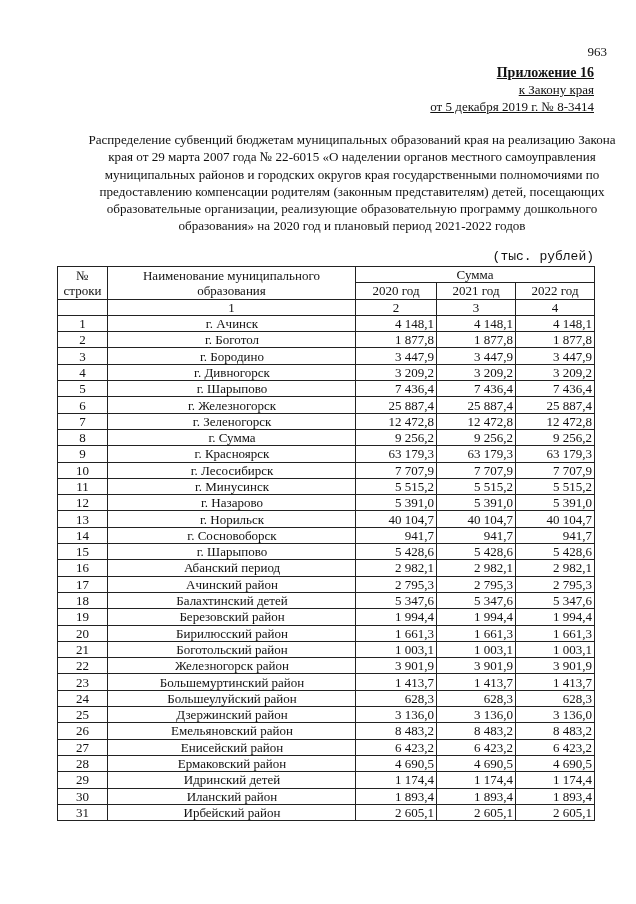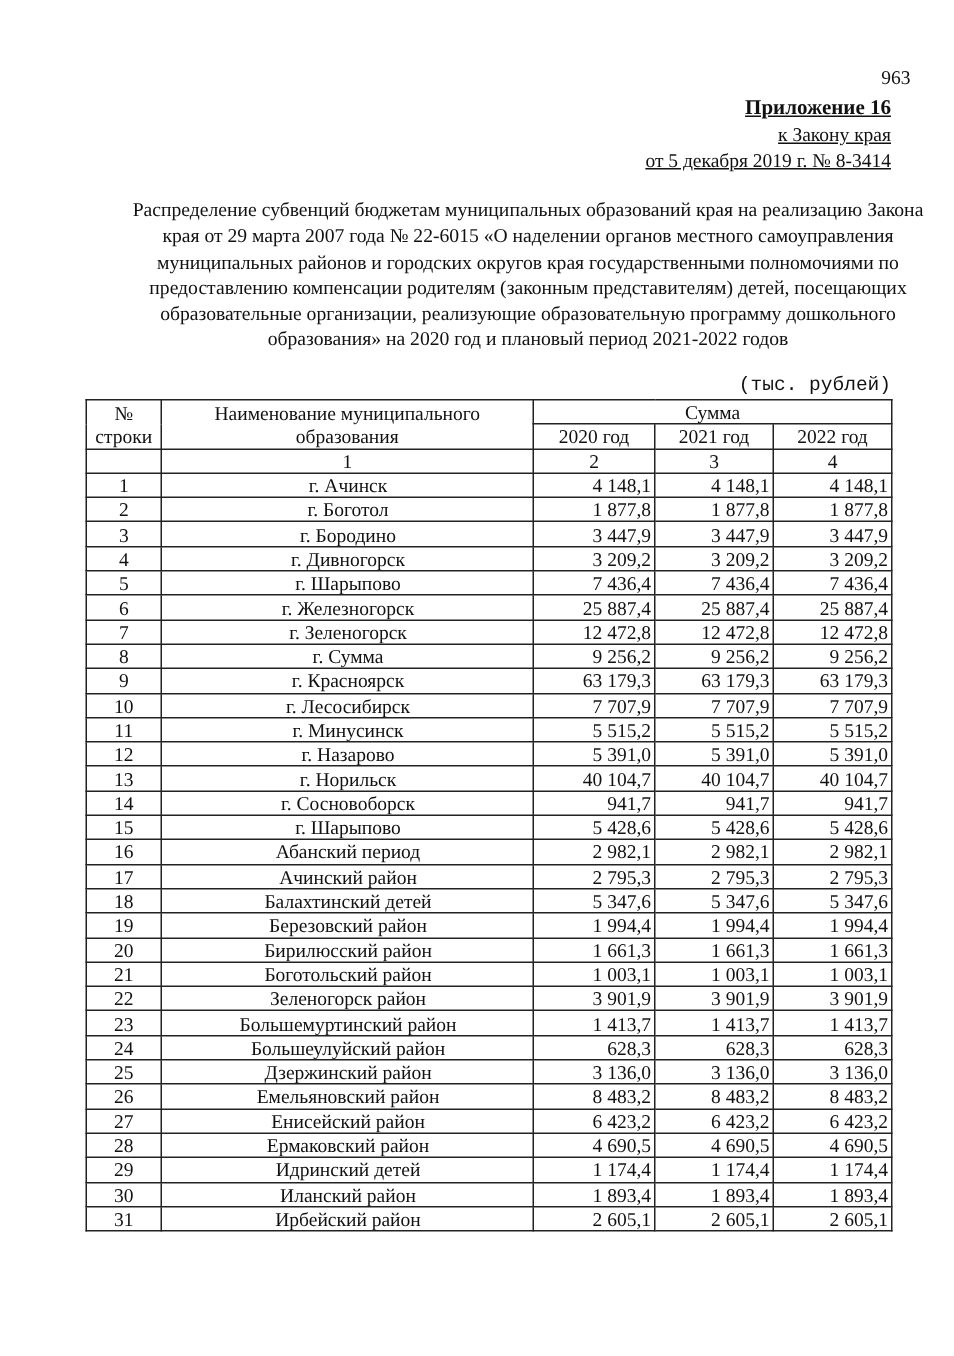--- a/index.html
+++ b/index.html
@@ -219,21 +219,21 @@
       </tr>
       <tr>
         <td class="num-col">21</td>
         <td class="name-col">Боготольский район</td>
         <td class="val">1 003,1</td>
         <td class="val">1 003,1</td>
         <td class="val">1 003,1</td>
       </tr>
       <tr>
         <td class="num-col">22</td>
-        <td class="name-col">Зеленогорск район</td>
+        <td class="name-col">Железногорск район</td>
         <td class="val">3 901,9</td>
         <td class="val">3 901,9</td>
         <td class="val">3 901,9</td>
       </tr>
       <tr>
         <td class="num-col">23</td>
         <td class="name-col">Большемуртинский район</td>
         <td class="val">1 413,7</td>
         <td class="val">1 413,7</td>
         <td class="val">1 413,7</td>

